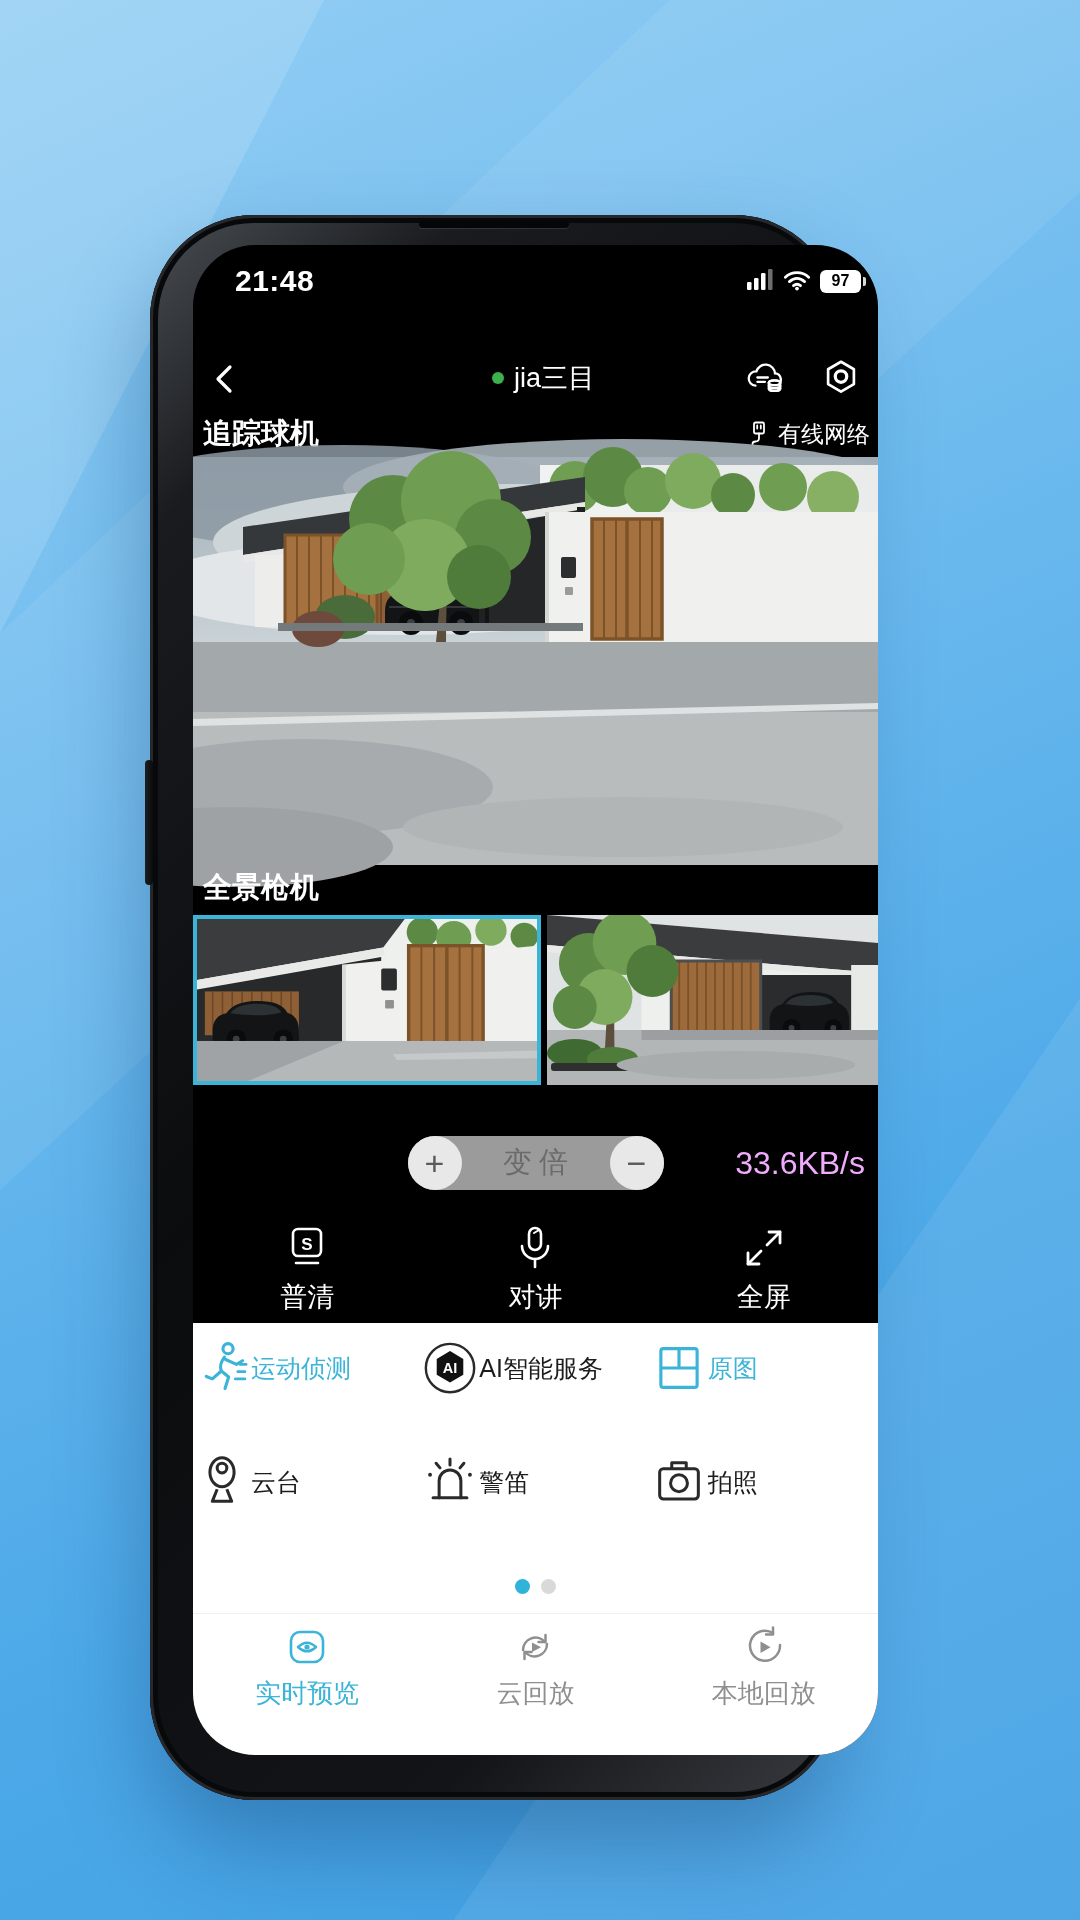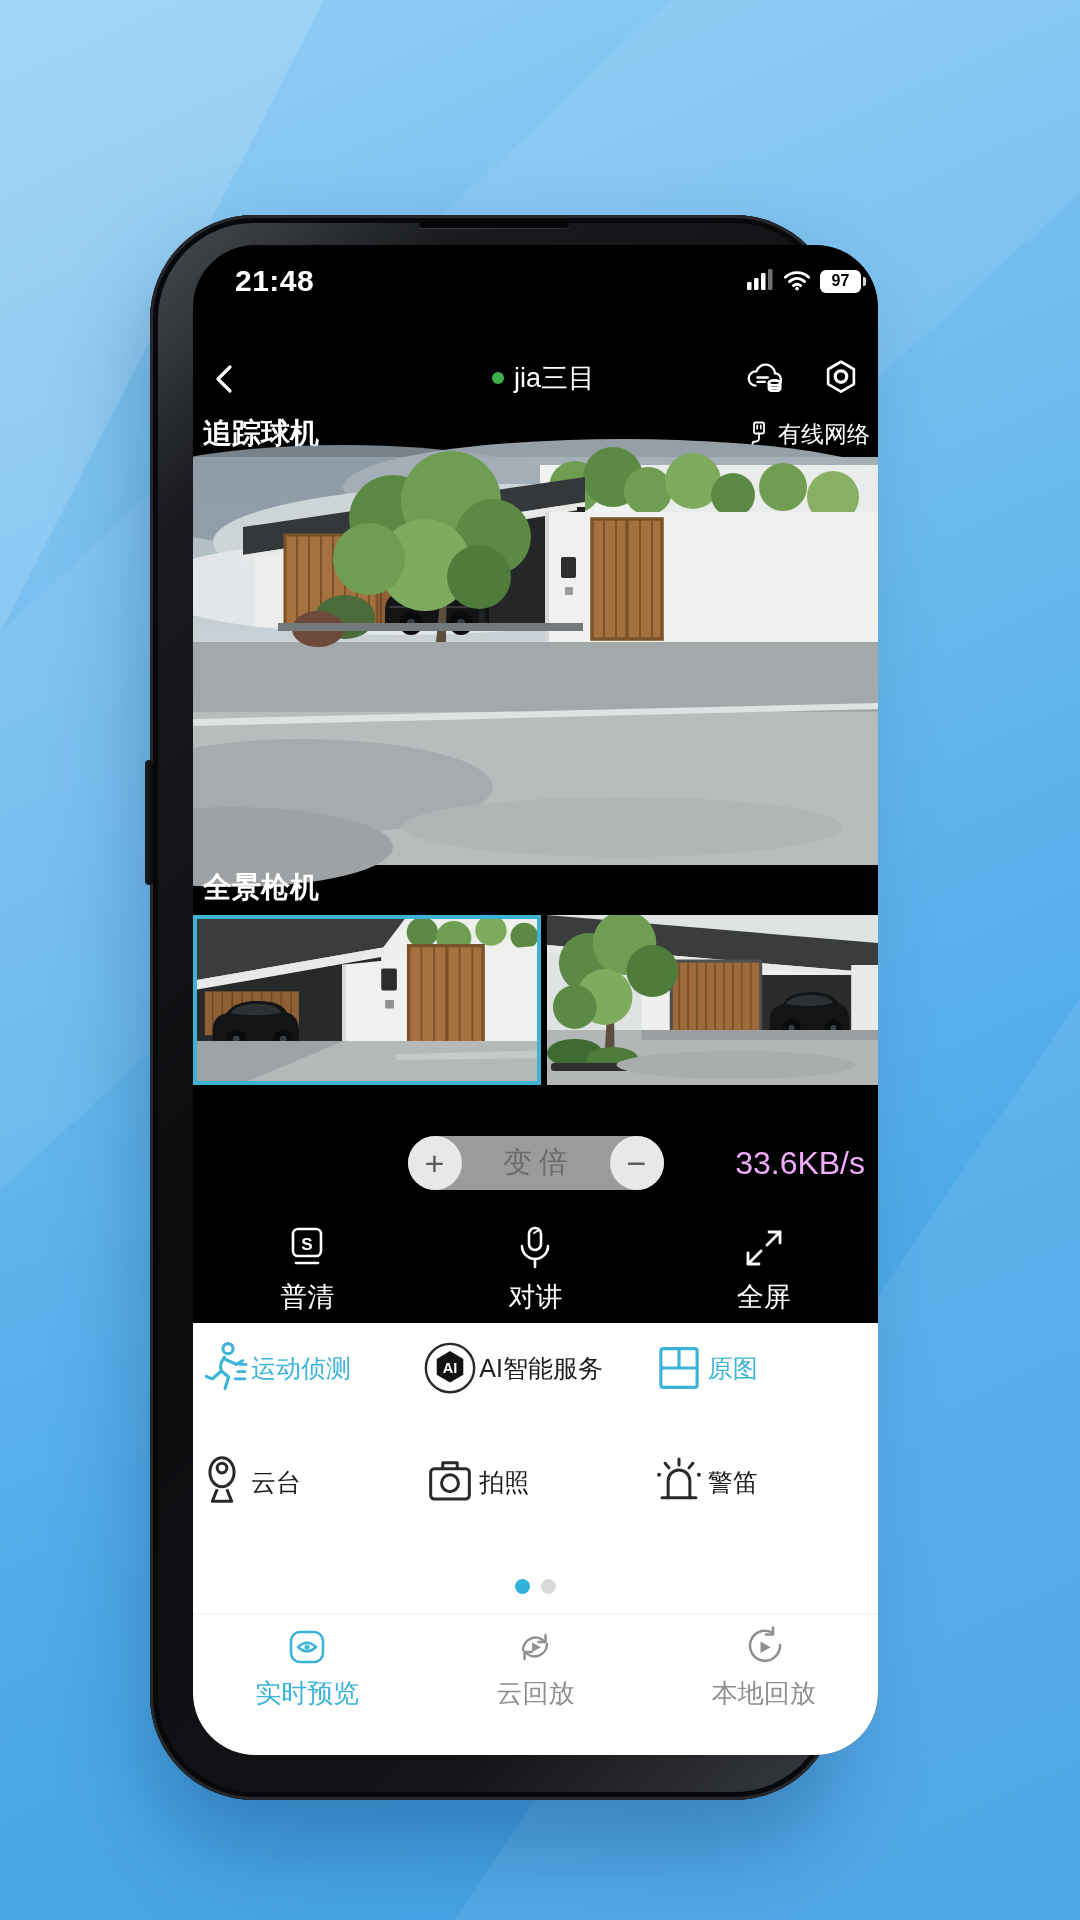--- a/index.html
+++ b/index.html
@@ -456,39 +456,39 @@
               <svg viewBox="0 0 48 48" fill="none" stroke="#2a2a2a" stroke-width="2.5" stroke-linejoin="round">
                 <ellipse cx="24" cy="16" rx="10" ry="12"></ellipse>
                 <circle cx="24" cy="12.5" r="4"></circle>
                 <path d="M20,30 L16,40 H32 L28,30"></path>
               </svg>
             </span>
             <span class="f-label">云台</span>
           </div>
           <div class="func-cell">
             <span class="f-icon">
-              <svg viewBox="0 0 48 48" fill="none" stroke="#2a2a2a" stroke-width="2.5" stroke-linejoin="round">
-                <rect x="8" y="13" width="32" height="25" rx="3"></rect>
-                <path d="M18,13 V8 h12 v5"></path>
-                <circle cx="24" cy="25" r="7"></circle>
-              </svg>
-            </span>
-            <span class="f-label">拍照</span>
-          </div>
-          <div class="func-cell">
-            <span class="f-icon">
               <svg viewBox="0 0 48 48" fill="none" stroke="#2a2a2a" stroke-width="2.5" stroke-linecap="round">
                 <path d="M15,37 V23 a9,9 0 0 1 18,0 V37"></path>
                 <path d="M10,37 H38"></path>
                 <path d="M24,5 V10 M12.5,8.5 l3.2,3.8 M35.5,8.5 l-3.2,3.8"></path>
                 <circle cx="7.5" cy="18" r="1.6" fill="#2a2a2a" stroke="none"></circle>
                 <circle cx="40.5" cy="18" r="1.6" fill="#2a2a2a" stroke="none"></circle>
               </svg>
             </span>
             <span class="f-label">警笛</span>
+          </div>
+          <div class="func-cell">
+            <span class="f-icon">
+              <svg viewBox="0 0 48 48" fill="none" stroke="#2a2a2a" stroke-width="2.5" stroke-linejoin="round">
+                <rect x="8" y="13" width="32" height="25" rx="3"></rect>
+                <path d="M18,13 V8 h12 v5"></path>
+                <circle cx="24" cy="25" r="7"></circle>
+              </svg>
+            </span>
+            <span class="f-label">拍照</span>
           </div>
         </div>
 
         <div class="page-dots">
           <span class="dot on"></span>
           <span class="dot"></span>
         </div>
 
         <div class="tab-divider"></div>
 

